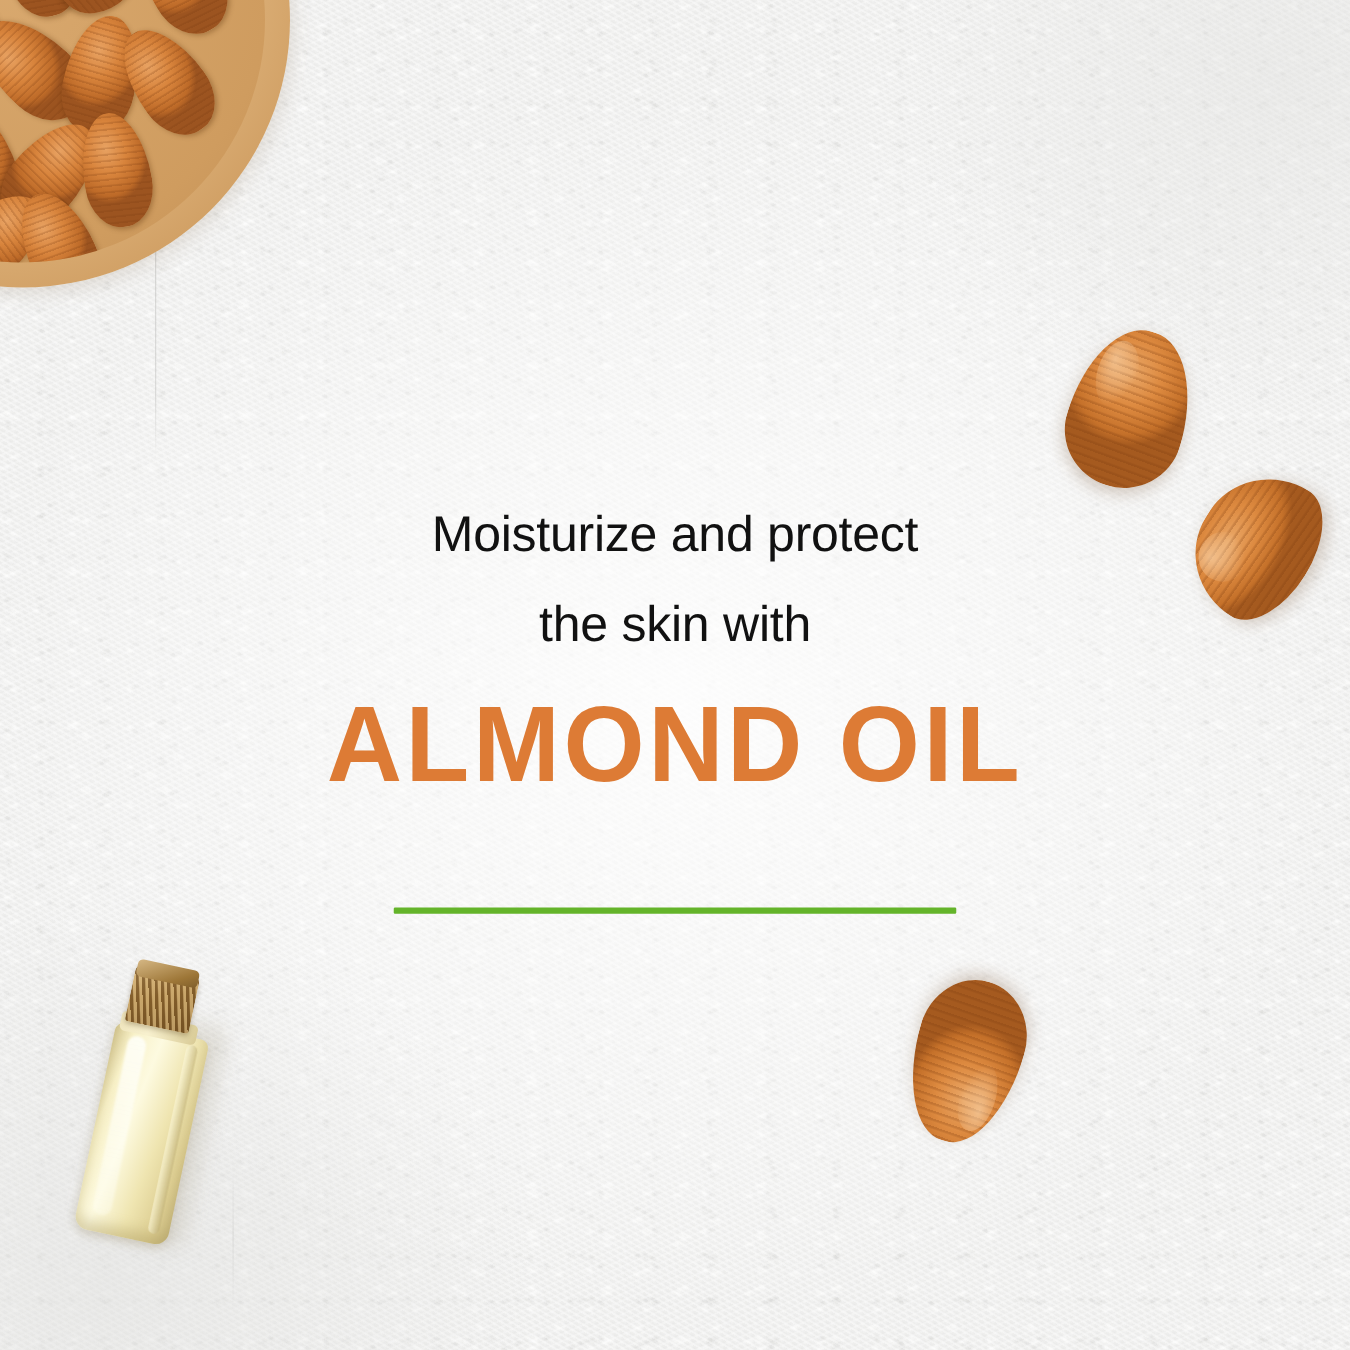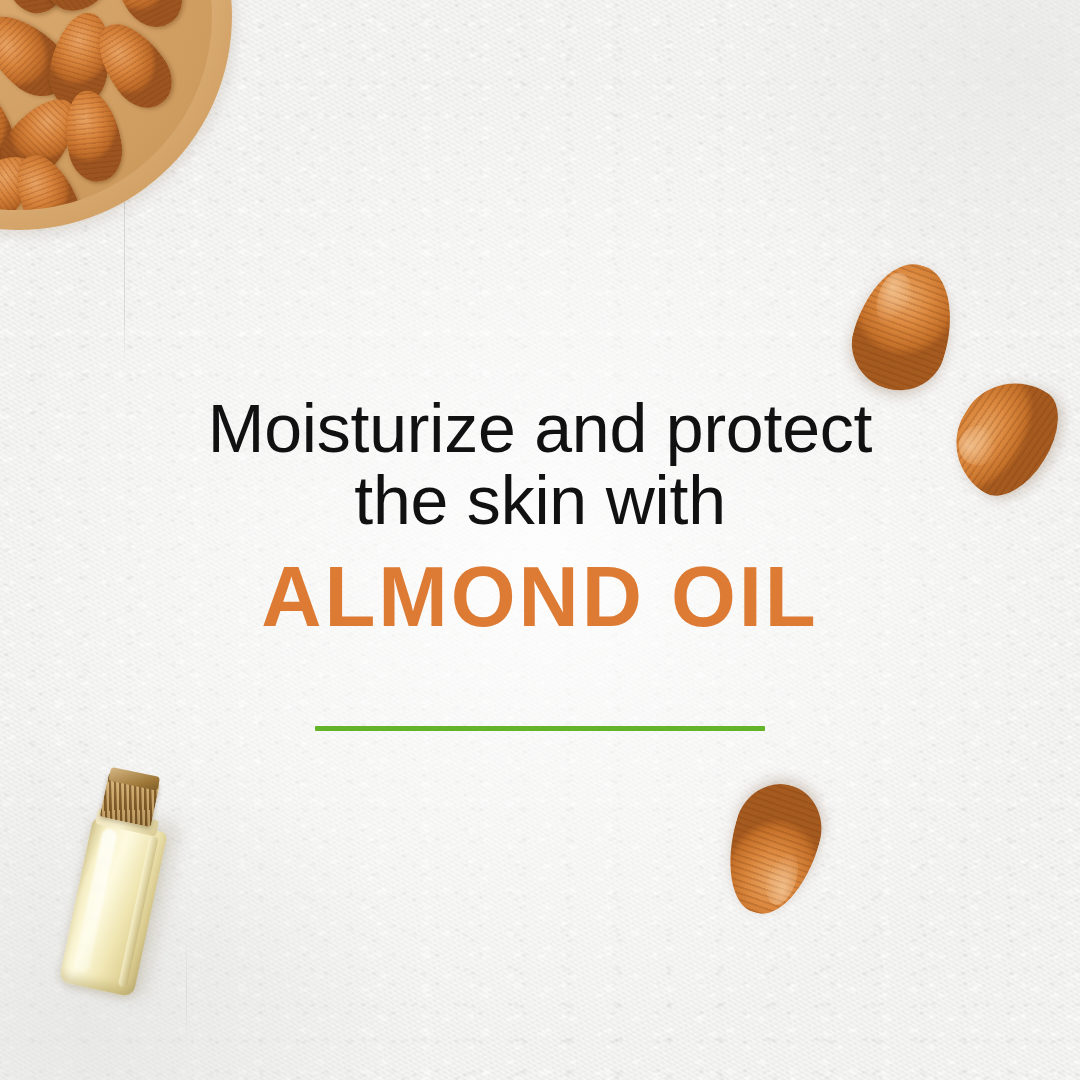--- a/index.html
+++ b/index.html
@@ -196,21 +196,21 @@
     filter: blur(.6px);
   }
 
   
   .headline {
     position: absolute;
     left: 0; right: 0;
     top: 392px;
     text-align: center;
     color: #111111;
-    font-size: 68px;
+    font-size: 40px;
     line-height: 72px;
     font-weight: 400;
     letter-spacing: -0.2px;
     white-space: pre-line;
   }
   .product {
     position: absolute;
     left: 0; right: 0;
     top: 548px;
     text-align: center;

